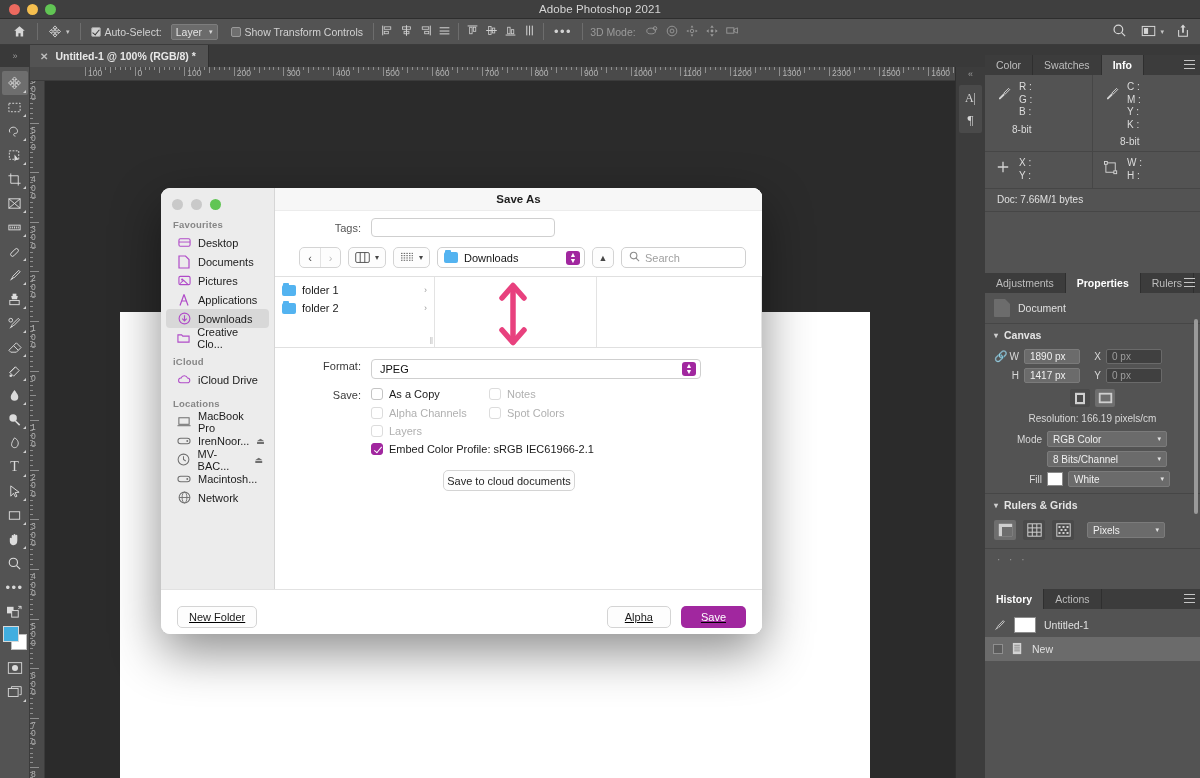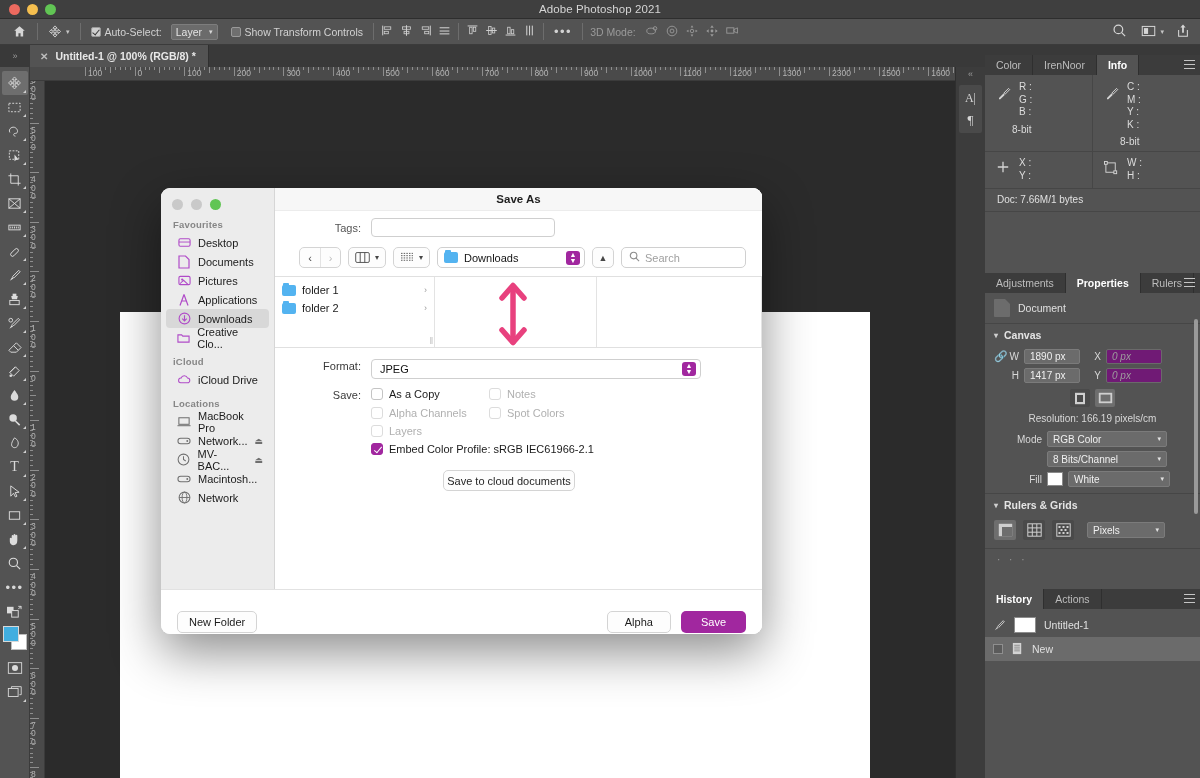--- a/index.html
+++ b/index.html
@@ -169,21 +169,21 @@
                font-size:10.5px; color:#e4e4e4; font-weight:bold;
                border-top:1px solid #464646; }
   .chev { font-size:8px; color:#cfcfcf; }
   .prow { display:flex; align-items:center; gap:5px; padding:2px 9px; font-size:10px; color:#d8d8d8;}
   .plabel { color:#d8d8d8; font-size:10px; text-align:right; }
   .pfield {
     background:#6b6b6b; border:1px solid #7b7b7b; border-radius:2px;
     height:15px; padding:0 5px; display:flex; align-items:center;
     font-size:10px; color:#f0f0f0;
   }
-  .pfield.dim { color:#9e9e9e; background:#701a75; border-color:#6a6a6a;font-style:italic; }
+  .pfield.dim { color:#9e9e9e; background:#404040; border-color:#6a6a6a; }
   .psel {
     background:#6b6b6b; border:1px solid #7b7b7b; border-radius:2px;
     height:16px; padding:0 5px; display:flex; align-items:center;
     justify-content:space-between; font-size:10px; color:#f0f0f0;
   }
   .link-ic { width:10px; color:#bdbdbd; font-size:11px; text-align:center; }
   .orient { display:flex; gap:5px; justify-content:center; padding:4px 0 2px 0; }
   .orient-btn { width:20px; height:18px; border-radius:2px; background:#4a4a4a;
                 display:flex; align-items:center; justify-content:center; }
   .orient-btn.active { background:#6e6e6e; }
@@ -305,21 +305,21 @@
   .cbcol1 { width:118px; }
   .cloudbtn {
     margin:12px 0 0 168px; height:21px; width:132px;
     border:1px solid #d4d4d4; border-radius:5px; background:#fdfdfd;
     display:flex; align-items:center; justify-content:center;
     font-size:11px; color:#262626;
   }
   .dlg-footer {
     position:absolute; left:0; bottom:0; width:601px; height:45px;
     background:#fff; border-top:1px solid #e2e2e2;
-    display:flex; align-items:flex-end; padding:1px 16px;
+    display:flex; align-items:flex-start; padding:16px 16px;text-decoration:underline;
   }
   .newfolder {
     height:22px; padding:0 11px; border:1px solid #d4d4d4; border-radius:5px;
     background:#fdfdfd; font-size:11px; color:#1b1b1b;
     display:flex; align-items:center;
   }
   .cancelbtn {
     margin-left:auto; height:22px; padding:0 17px; border:1px solid #d4d4d4;
     border-radius:5px; background:#fdfdfd; font-size:11px; color:#1b1b1b;
     display:flex; align-items:center;
@@ -1029,21 +1029,21 @@
       <div class="rs-btn" style="font-family:'Liberation Serif',serif;">¶</div>
     </div>
   </div>
 
   <div class="rdock" style="top:55px; height:210px;">
     <div class="panel-tabs">
       <div class="ptab">
           <span>Color</span>
         </div>
       <div class="ptab">
-          <span>IrenNoor</span>
+          <span>Swatches</span>
         </div>
       <div class="ptab active">
           <span>Info</span>
         </div>
       <div class="pmenu">
           <i></i>
           <i></i>
           <i></i>
         </div>
     </div>
@@ -1347,21 +1347,21 @@
           </span>
         <span>MacBook Pro</span>
       </div>
       <div class="side-item">
         <span class="side-ic grey">
             <svg width="14" height="11" viewBox="0 0 15 11">
               <rect x="1" y="3" width="13" height="6" rx="3" fill="none" stroke="#6f6f6f" stroke-width="1.1"></rect>
               <circle cx="11" cy="6" r="1" fill="#6f6f6f"></circle>
             </svg>
           </span>
-        <span>Network...</span>
+        <span>IrenNoor...</span>
         <span class="eject">⏏</span>
       </div>
       <div class="side-item">
         <span class="side-ic grey">
             <svg width="13" height="13" viewBox="0 0 14 14">
               <circle cx="7" cy="7" r="5.8" fill="none" stroke="#6f6f6f" stroke-width="1.1"></circle>
               <path d="M7 3.6V7l2.4 1.6" fill="none" stroke="#6f6f6f" stroke-width="1.1"></path>
             </svg>
           </span>
         <span>MV-BAC...</span>

